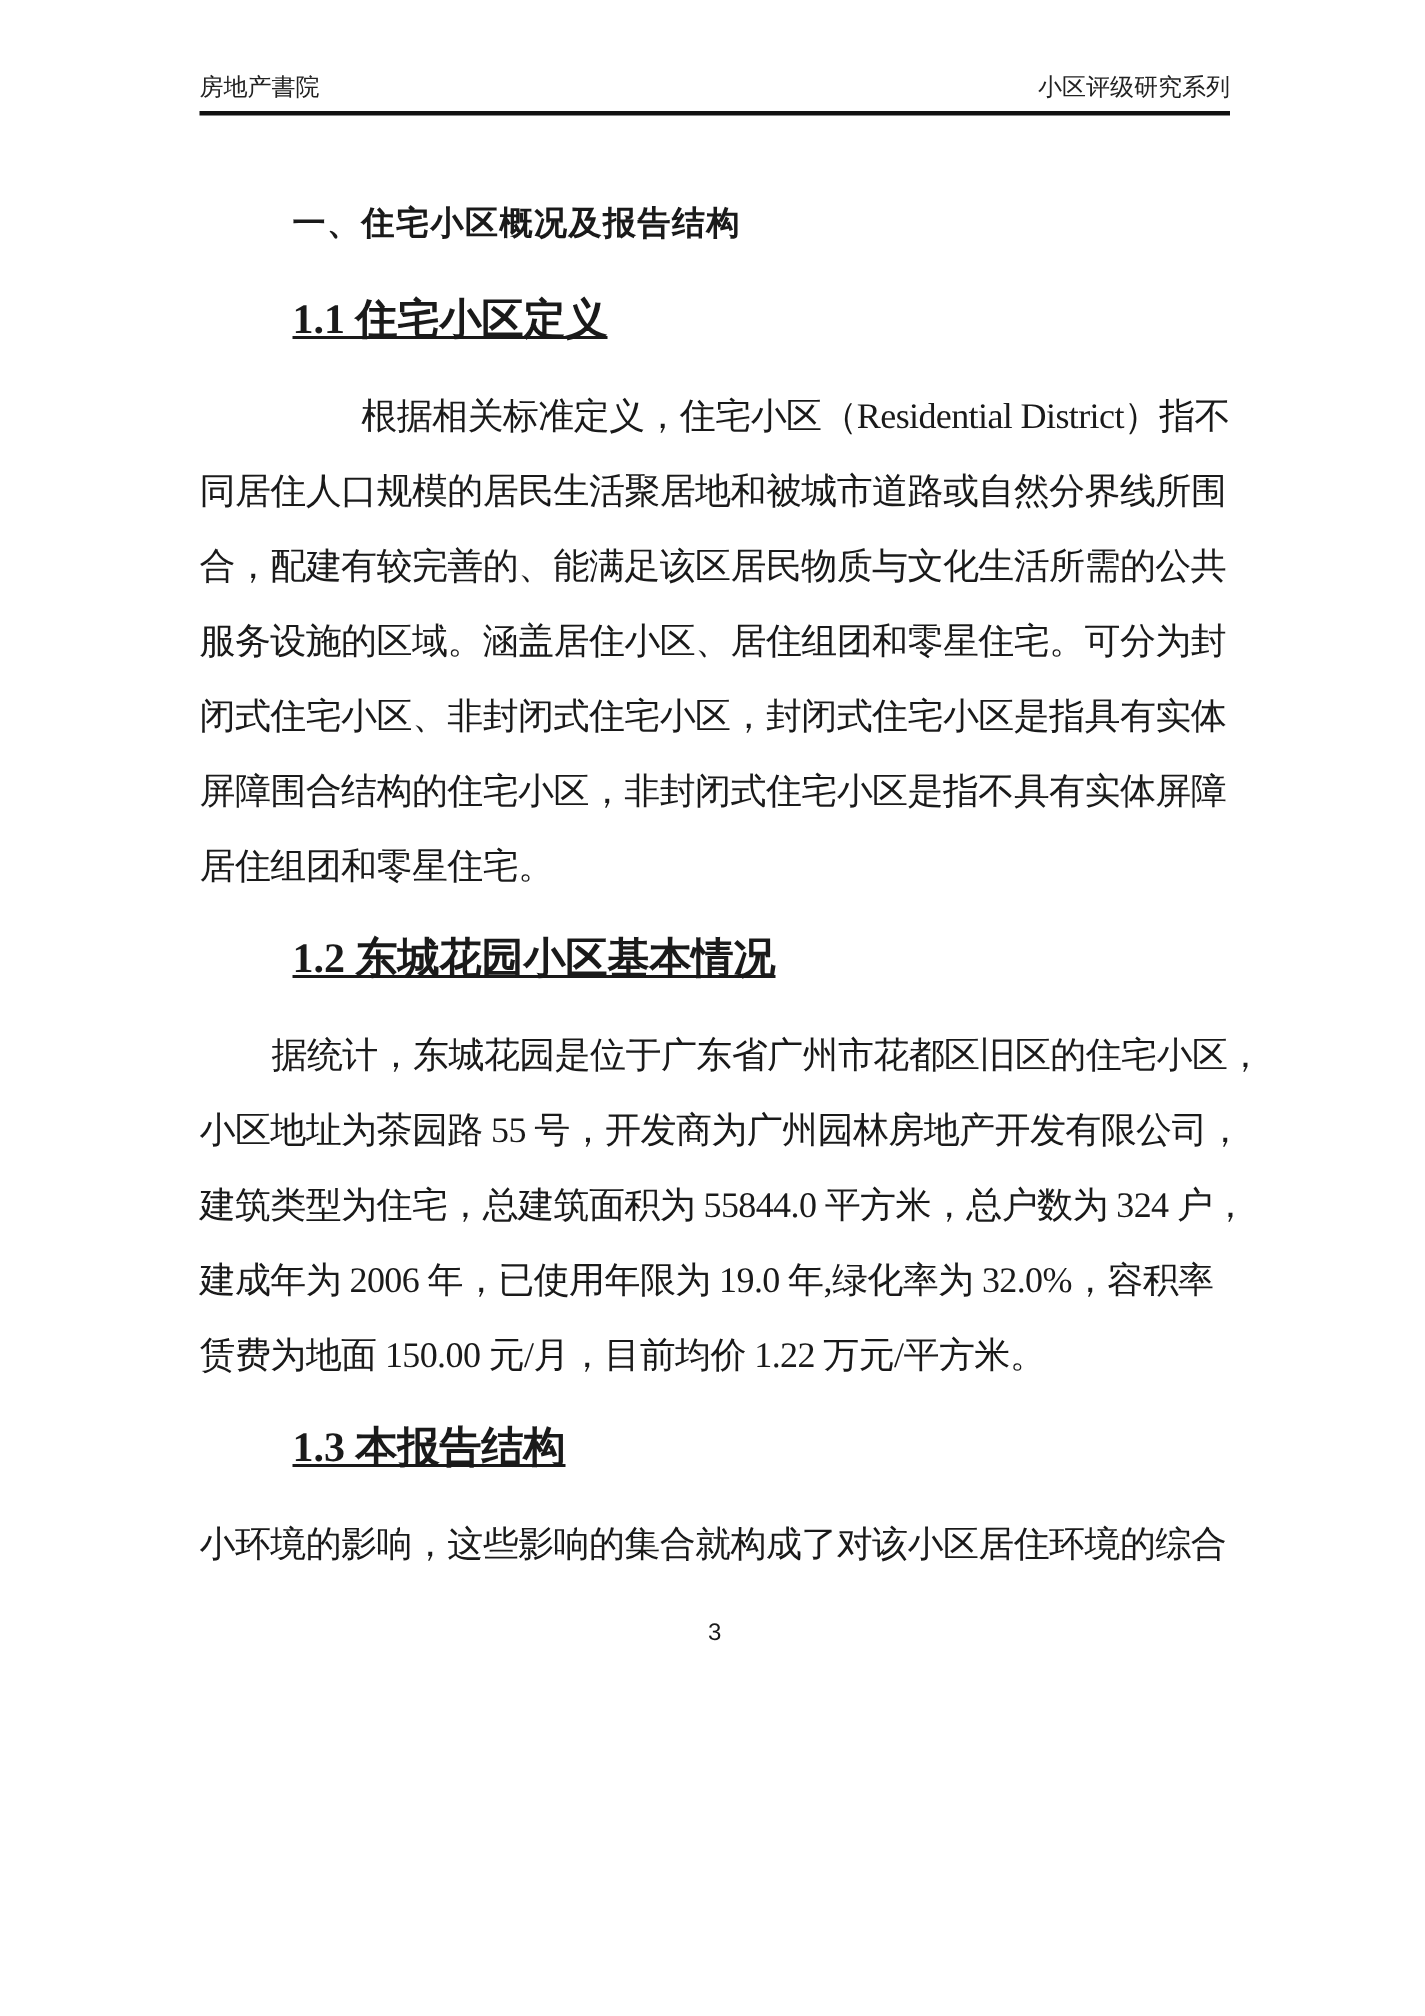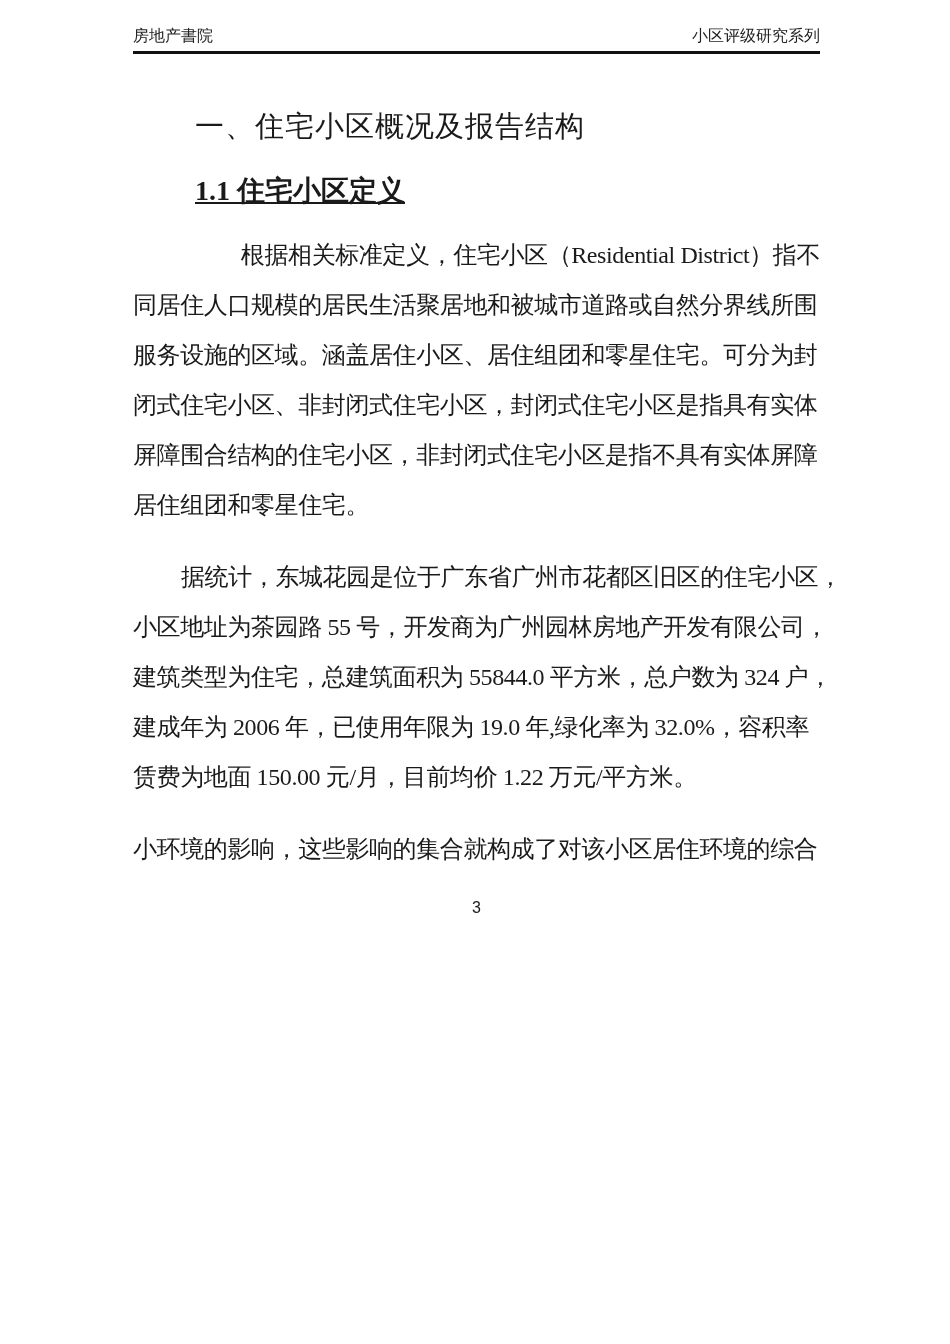--- a/index.html
+++ b/index.html
@@ -6,41 +6,41 @@
     margin: 0;
     padding: 0;
     background: #ffffff;
   }
   .page {
     position: relative;
     width: 950px;
     height: 1344px;
     background: #ffffff;
     box-sizing: border-box;
-    padding: 25px 130px 0 133px;
+    padding: 48px 130px 0 133px;
     color: #1a1a1a;
     font-family: "Liberation Serif", "DejaVu Serif", serif;
     overflow: hidden;
   }
   .page-header {
     display: flex;
     justify-content: space-between;
     align-items: flex-end;
     font-family: "Liberation Sans", "DejaVu Sans", sans-serif;
     font-size: 16px;
     line-height: 22px;
     border-bottom: 3px solid #111111;
     padding-bottom: 4px;
     color: #222222;
   }
   .doc-title {
     margin: 52px 0 0 0;
     padding-left: 62px;
-    font-size: 29px;
-    font-weight: 400;
+    font-size: 22px;
+    font-weight: 700;
     line-height: 40px;
     letter-spacing: 1px;
   }
   .section-heading {
     margin: 28px 0 0 0;
     padding-left: 62px;
     font-size: 28px;
     font-weight: 700;
     line-height: 34px;
     text-decoration: underline;
@@ -80,34 +80,37 @@
     <span>房地产書院</span>
     <span>小区评级研究系列</span>
   </div>
 
   <h1 class="doc-title">一、住宅小区概况及报告结构</h1>
 
   <h2 class="section-heading">1.1 住宅小区定义</h2>
   <div class="para">
     <div class="line indent">根据相关标准定义，住宅小区（Residential District）指不</div>
     <div class="line">同居住人口规模的居民生活聚居地和被城市道路或自然分界线所围</div>
+    <div class="line">合，配建有较完善的、能满足该区居民物质与文化生活所需的公共</div>
     <div class="line">服务设施的区域。涵盖居住小区、居住组团和零星住宅。可分为封</div>
     <div class="line">闭式住宅小区、非封闭式住宅小区，封闭式住宅小区是指具有实体</div>
     <div class="line">屏障围合结构的住宅小区，非封闭式住宅小区是指不具有实体屏障</div>
     <div class="line">居住组团和零星住宅。</div>
   </div>
 
+  <h2 class="section-heading later">1.2 东城花园小区基本情况</h2>
   <div class="para">
     <div class="line indent">据统计，东城花园是位于广东省广州市花都区旧区的住宅小区，</div>
     <div class="line">小区地址为茶园路 55 号，开发商为广州园林房地产开发有限公司，</div>
     <div class="line">建筑类型为住宅，总建筑面积为 55844.0 平方米，总户数为 324 户，</div>
     <div class="line">建成年为 2006 年，已使用年限为 19.0 年,绿化率为 32.0%，容积率</div>
     <div class="line">赁费为地面 150.00 元/月，目前均价 1.22 万元/平方米。</div>
   </div>
 
+  <h2 class="section-heading later">1.3 本报告结构</h2>
   <div class="para">
     <div class="line">小环境的影响，这些影响的集合就构成了对该小区居住环境的综合</div>
   </div>
 
   <div class="page-footer">
     <span>3</span>
   </div>
 
 </div>
 

